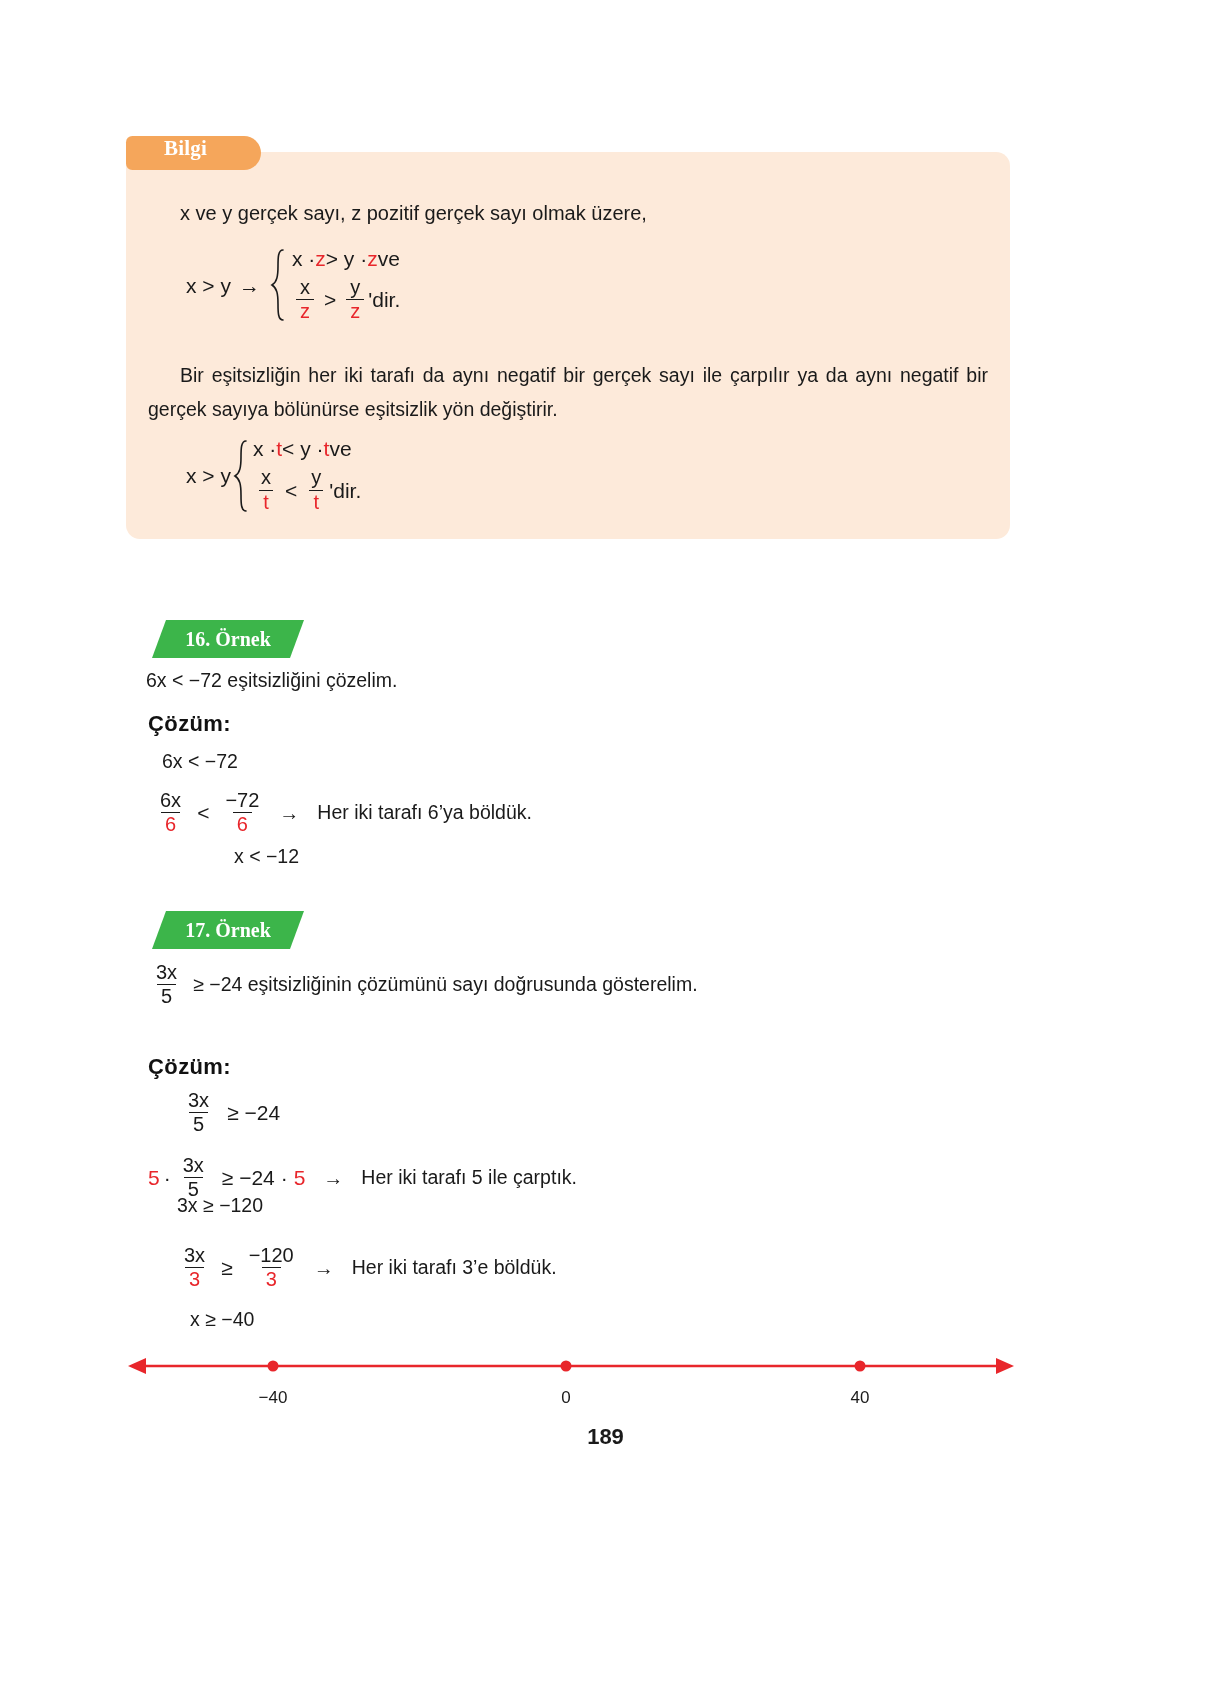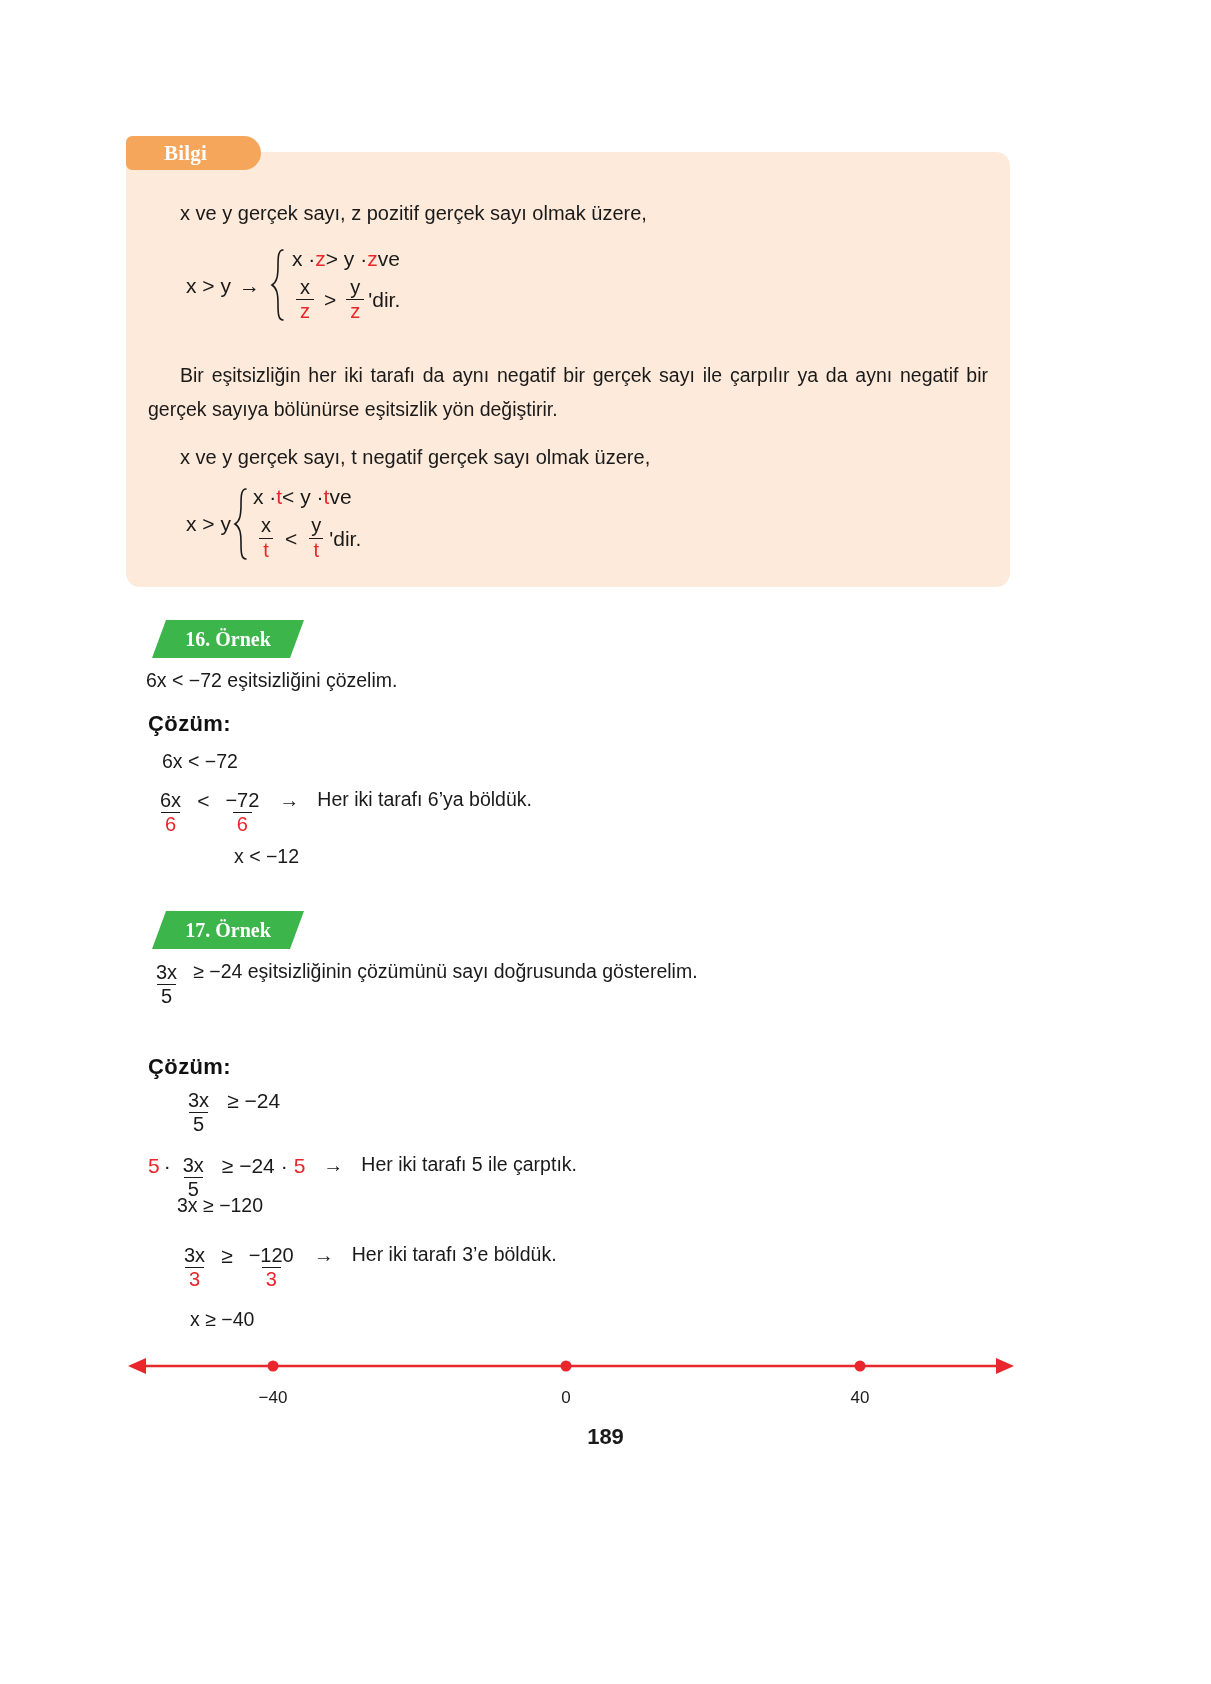--- a/index.html
+++ b/index.html
@@ -36,21 +36,21 @@
   }
   .bilgi-tab {
     position: absolute;
     left: 126px;
     top: 136px;
     height: 34px;
     width: 135px;
     background: #f5a65b;
     border-radius: 8px 22px 22px 8px;
     display: flex;
-    align-items: center;
+    align-items: flex-start;
     z-index: 5;
   }
   .bilgi-tab-label {
     font-family: "Liberation Serif", serif;
     font-weight: bold;
     font-size: 21px;
     color: #ffffff;
     margin-left: 38px;
     letter-spacing: 0.2px;
   }
@@ -72,21 +72,21 @@
     font-size: 20px;
     line-height: 34px;
     margin: 0;
     color: #1a1a1a;
   }
 
   
   .mathline {
     font-size: 21px;
     display: flex;
-    align-items: flex-start;
+    align-items: center;
     white-space: nowrap;
     line-height: 1;
   }
   .frac {
     display: inline-flex;
     flex-direction: column;
     align-items: center;
     vertical-align: middle;
     margin: 0 4px;
     line-height: 1.06;
@@ -260,21 +260,20 @@
             <span class="num">y</span>
             <span class="den red">z</span>
           </span>
           <span>'dir.</span>
         </span>
       </span>
     </div>
 
     <p class="para indent" style="margin-top:36px;">Bir eşitsizliğin her iki tarafı da aynı negatif bir gerçek sayı ile çarpılır ya da aynı negatif bir gerçek sayıya bölünürse eşitsizlik yön değiştirir.</p>
 
-    <p class="para-nojust" style="margin-top:14px; padding-left:32px;">x ve y gerçek sayı, t negatif gerçek sayı olmak üzere,</p>
 
     <div class="mathline" style="margin-top:12px; padding-left:38px; align-items:center;">
       <span>x &gt; y</span>
       <span class="brace" style="margin-left:2px;">
         <svg width="16" height="74" viewBox="0 0 16 74">
           <path d="M13 2 C8 2 8 10 8 18 C8 28 7 34 2 37 C7 40 8 46 8 56 C8 64 8 72 13 72" fill="none" stroke="#1a1a1a" stroke-width="1.6" stroke-linecap="round"></path>
         </svg>
       </span>
       <span class="cases" style="margin-left:4px;">
         <span class="case-row">

